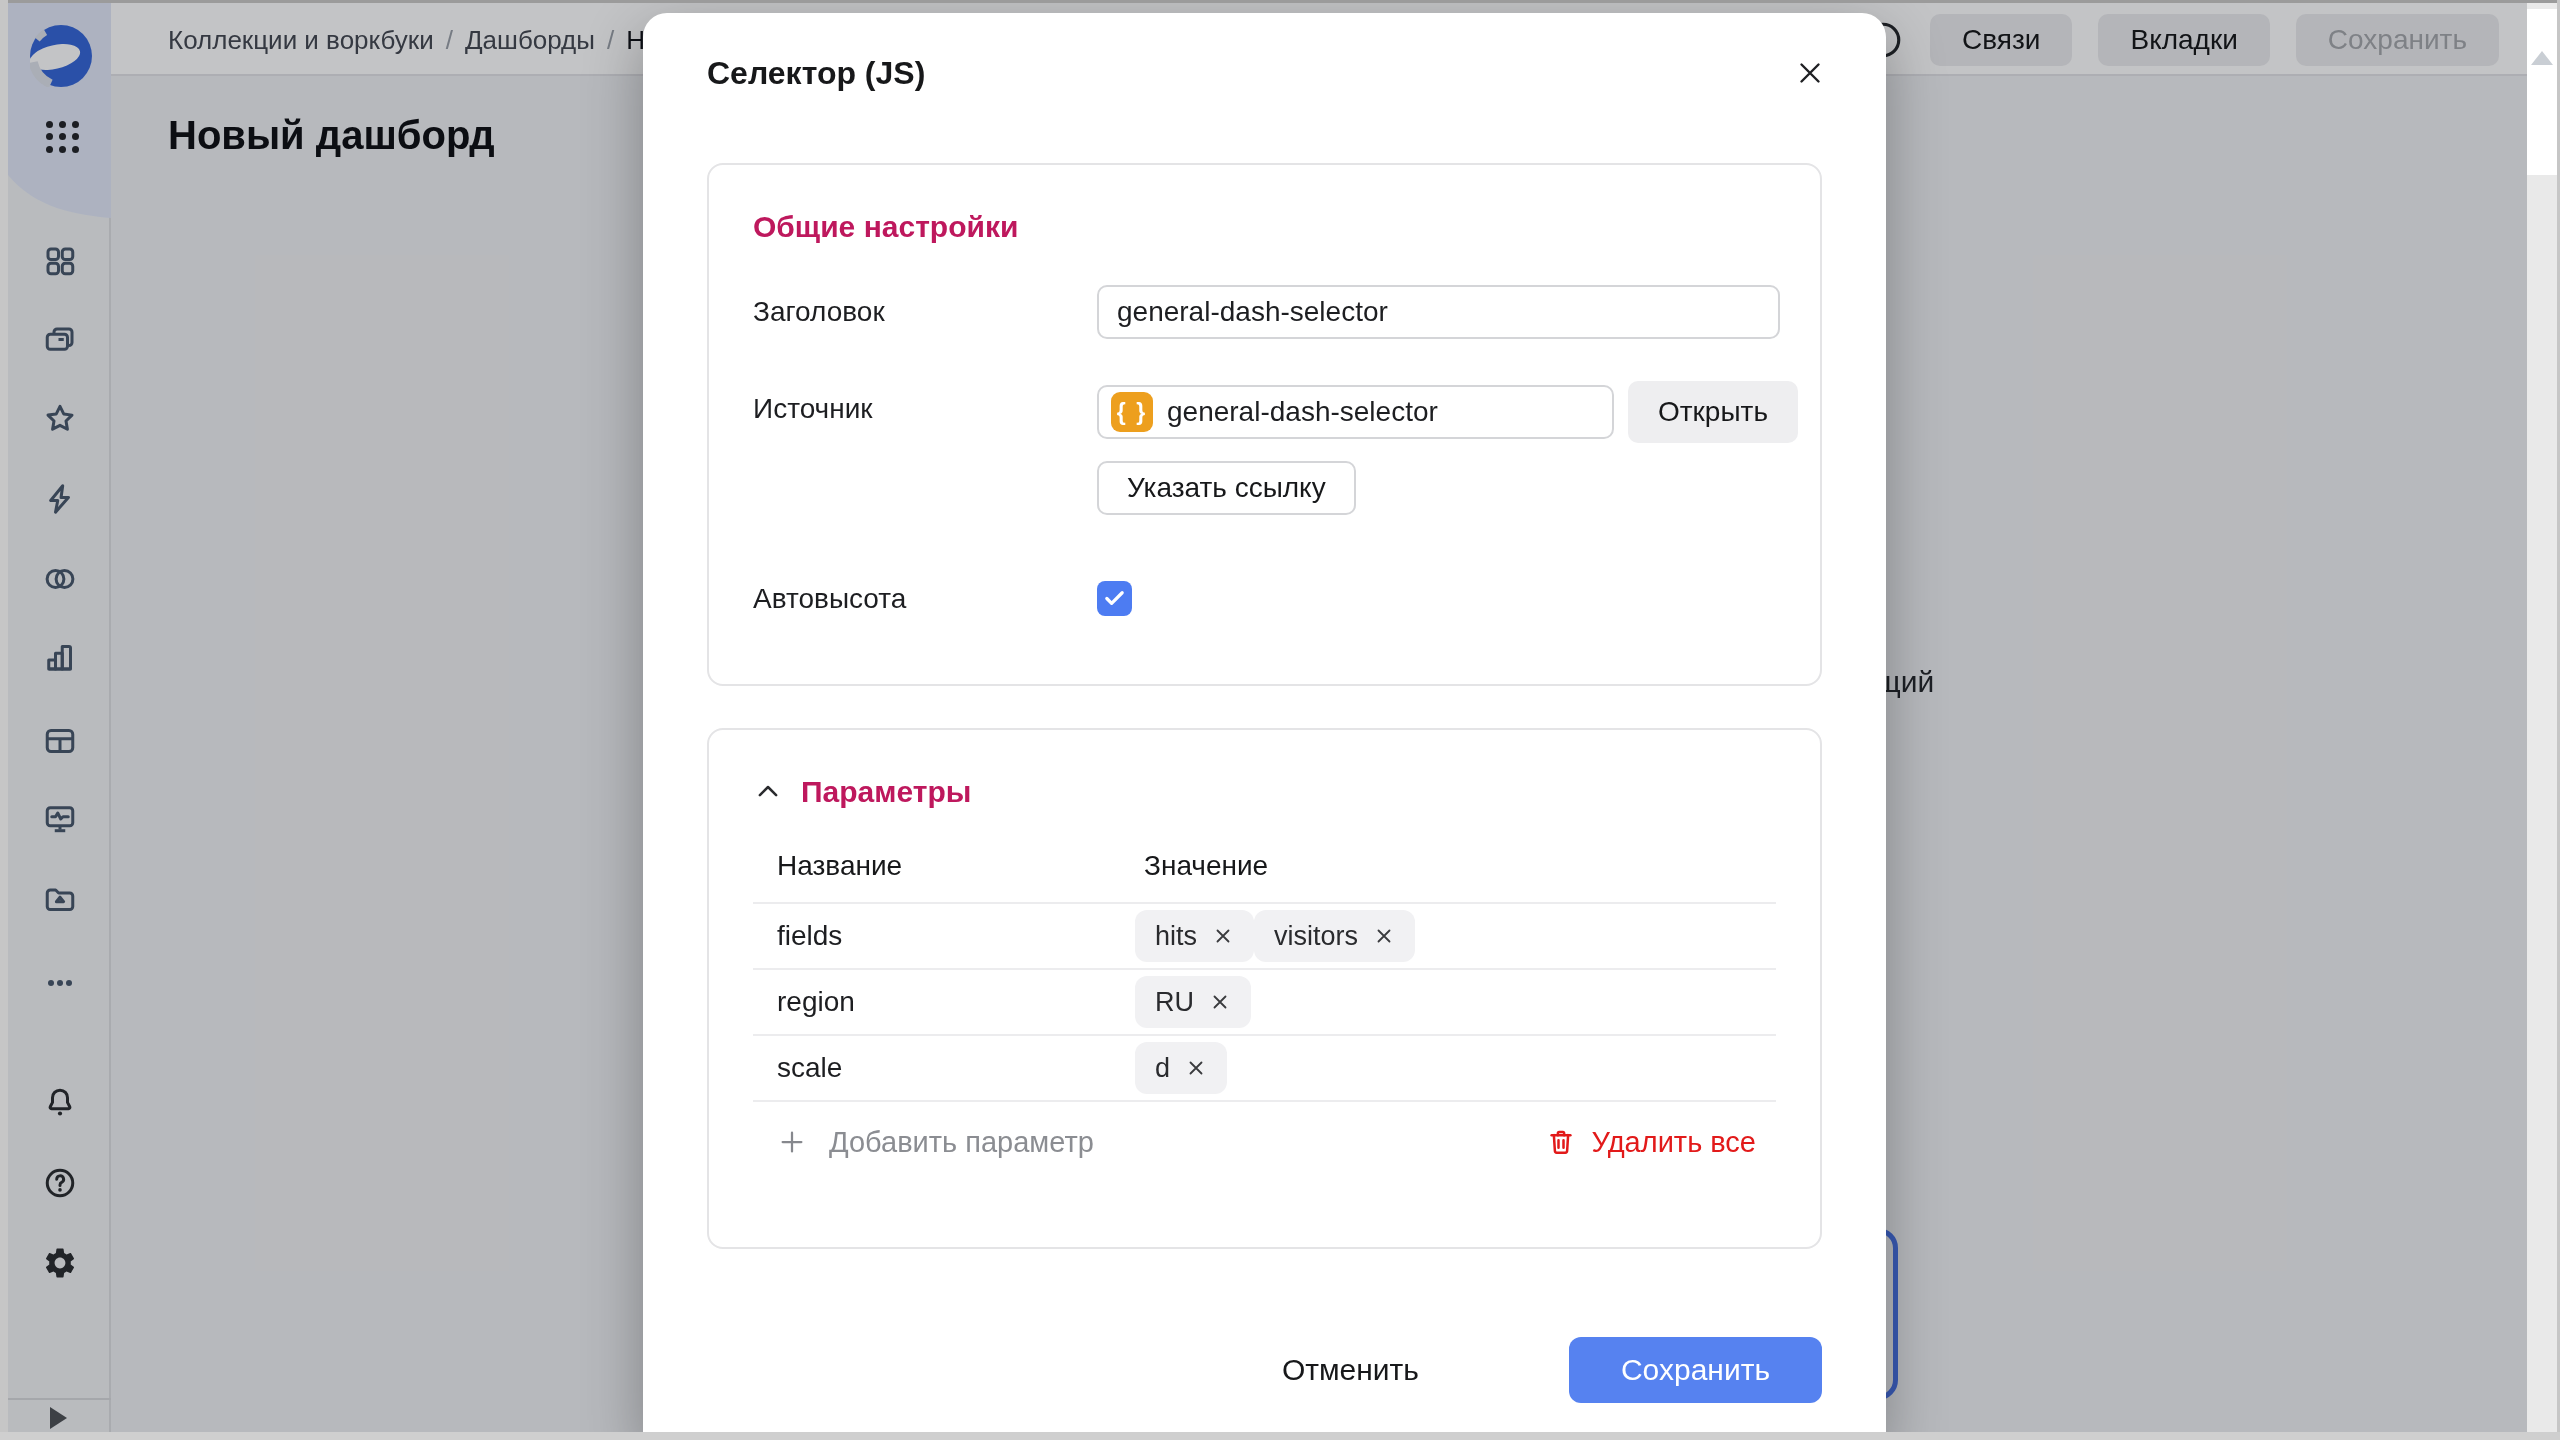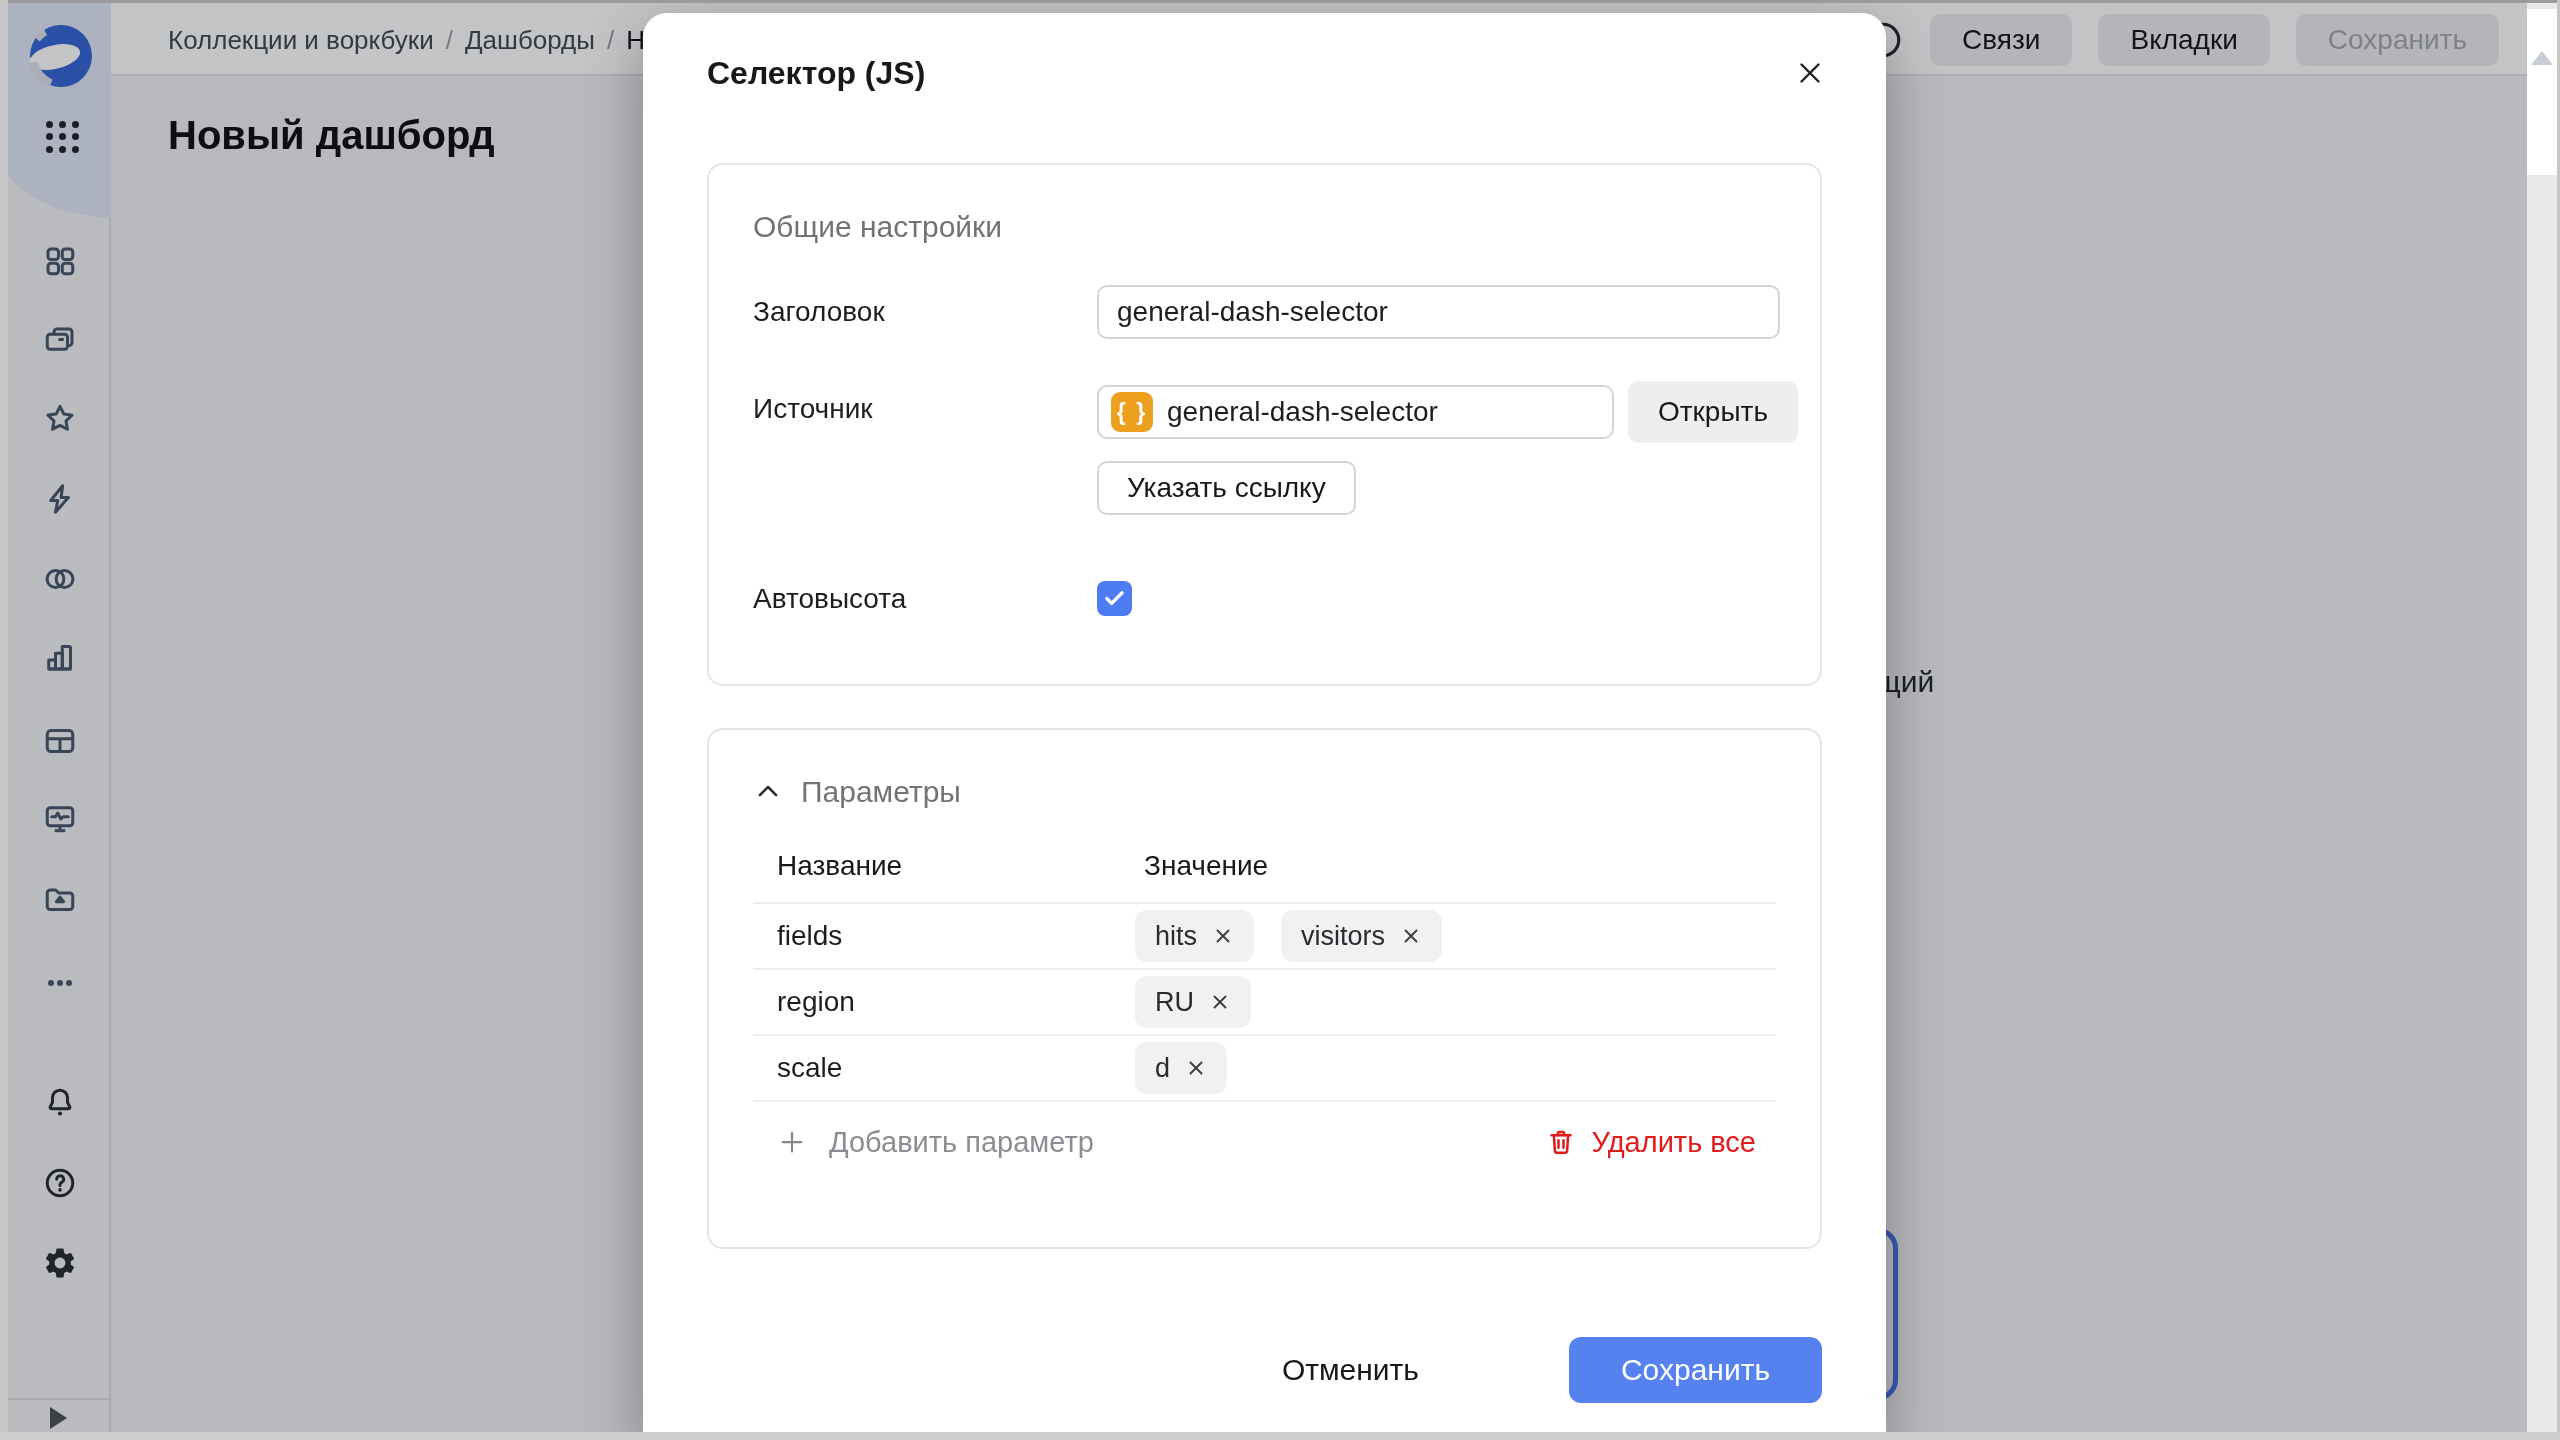--- a/index.html
+++ b/index.html
@@ -52,21 +52,21 @@
   .modal { position:absolute; left:643px; top:13px; width:1243px; height:1427px; background:#fff; border-radius:24px 24px 0 0;
            box-shadow:0 20px 60px rgba(0,0,0,0.3); z-index:20; padding:0 64px; }
   .modal-header { margin-top:40px; height:40px; display:flex; align-items:center; justify-content:space-between; }
   .modal-title { font-size:32px; font-weight:600; color:#17181a; }
   .modal-close { width:40px; height:40px; border:none; background:transparent; cursor:pointer; display:flex; align-items:center; justify-content:center; margin-right:-8px; }
   .modal-close svg { width:34px; height:34px; }
 
   .card { border:2px solid #e4e4e6; border-radius:16px; padding:44px 44px 0 44px; }
   .card1 { margin-top:70px; height:523px; }
   .card2 { margin-top:42px; height:521px; }
-  .card-title { font-size:30px; font-weight:400; color:#737373; line-height:36px; }
+  .card-title { font-size:30px; font-weight:700; color:#be185d; line-height:36px; }
 
   .form-row { display:grid; grid-template-columns:344px 1fr; align-items:center; }
   .form-row .label { font-size:28px; color:#1d1e21; }
   .row-1 { margin-top:40px; }
   .row-2 { margin-top:42px; align-items:start; }
   .row-3 { margin-top:66px; }
 
   .text-input { height:54px; border:2px solid #d4d5d8; border-radius:10px; font-size:28px; color:#1d1e21; padding:0 18px;
                 font-family:inherit; outline:none; background:#fff; }
   .input-wide { width:683px; }
@@ -78,21 +78,21 @@
   .btn-open { height:62px; padding:0 30px; background:#eeeef0; border:none; border-radius:10px; font-size:28px; color:#17181a; font-family:inherit; }
   .btn-link { margin-top:18px; height:54px; padding:0 28px; background:#fff; border:2px solid #d4d5d8; border-radius:10px; font-size:28px; color:#17181a; font-family:inherit; }
   .checkbox { width:35px; height:35px; background:#4d7cf2; border-radius:8px; display:flex; align-items:center; justify-content:center; cursor:pointer; }
   .checkbox svg { width:23px; height:23px; }
 
   .params-head { display:flex; align-items:center; gap:18px; }
   .chev-btn { width:30px; height:30px; border:none; background:transparent; cursor:pointer; padding:0; }
   .params-cols { margin-top:40px; padding-left:24px; display:grid; grid-template-columns:367px 1fr; font-size:28px; font-weight:500; color:#17181a; padding-bottom:20px; border-bottom:2px solid #ececee; }
   .param-row { height:66px; padding-left:24px; display:grid; grid-template-columns:367px 1fr; align-items:center; border-bottom:2px solid #ececee; }
   .param-name { font-size:28px; color:#1d1e21; }
-  .chips { display:flex; gap:27px; margin-left:-9px;align-items:center; }
+  .chips { display:flex; gap:0; margin-left:-9px;align-items:center; }
   .chip { height:52px; background:#f1f1f3; border-radius:12px; display:flex; align-items:center; padding:0 20px; gap:15px; }
   .chip-label { font-size:27px; color:#2a2b2e; }
   .chip-x { width:22px; height:22px; cursor:pointer; display:flex; }
   .params-footer { height:80px; display:flex; align-items:center; justify-content:space-between; padding-left:24px; padding-right:20px; }
   .add-param { display:flex; align-items:center; gap:22px; font-size:29px; color:#8b8d92; background:none; border:none; font-family:inherit; cursor:pointer; }
   .del-all { display:flex; align-items:center; gap:16px; font-size:29px; color:#e21a1a; background:none; border:none; font-family:inherit; cursor:pointer; }
 
   .modal-footer { margin-top:88px; display:flex; justify-content:flex-end; align-items:center; gap:120px; }
   .btn-cancel { height:66px; padding:0 30px; background:transparent; border:none; font-size:30px; color:#17181a; font-family:inherit; cursor:pointer; }
   .btn-save { width:253px; height:66px; background:#5682f0; border:none; border-radius:12px; font-size:30px; color:#fff; font-family:inherit; cursor:pointer; }

